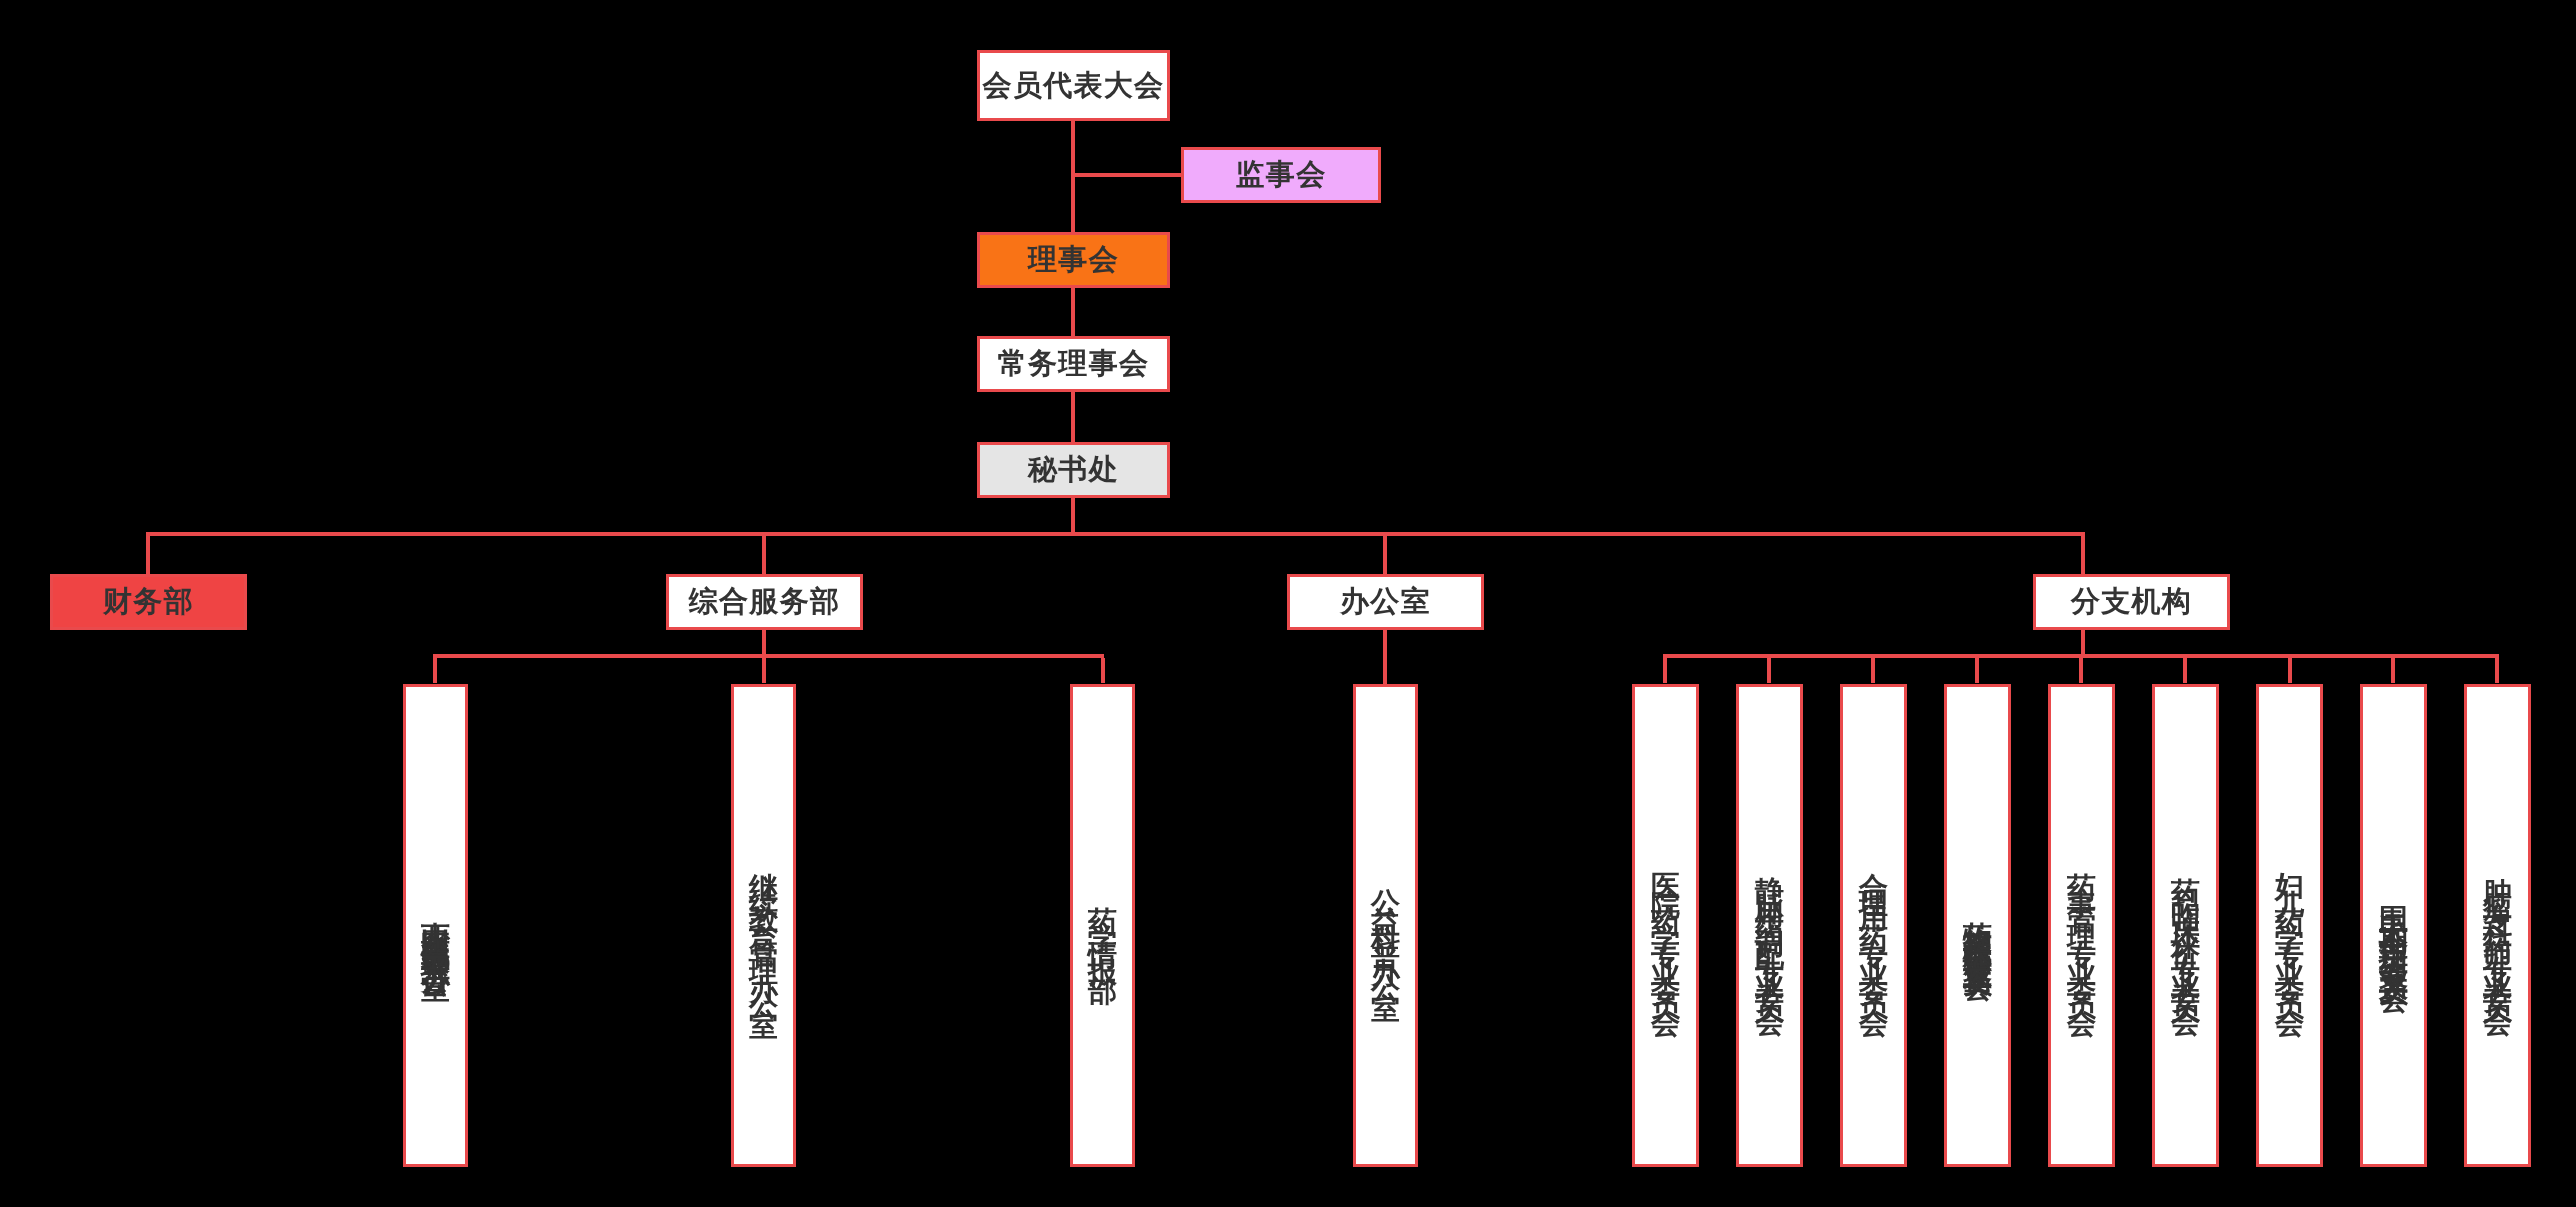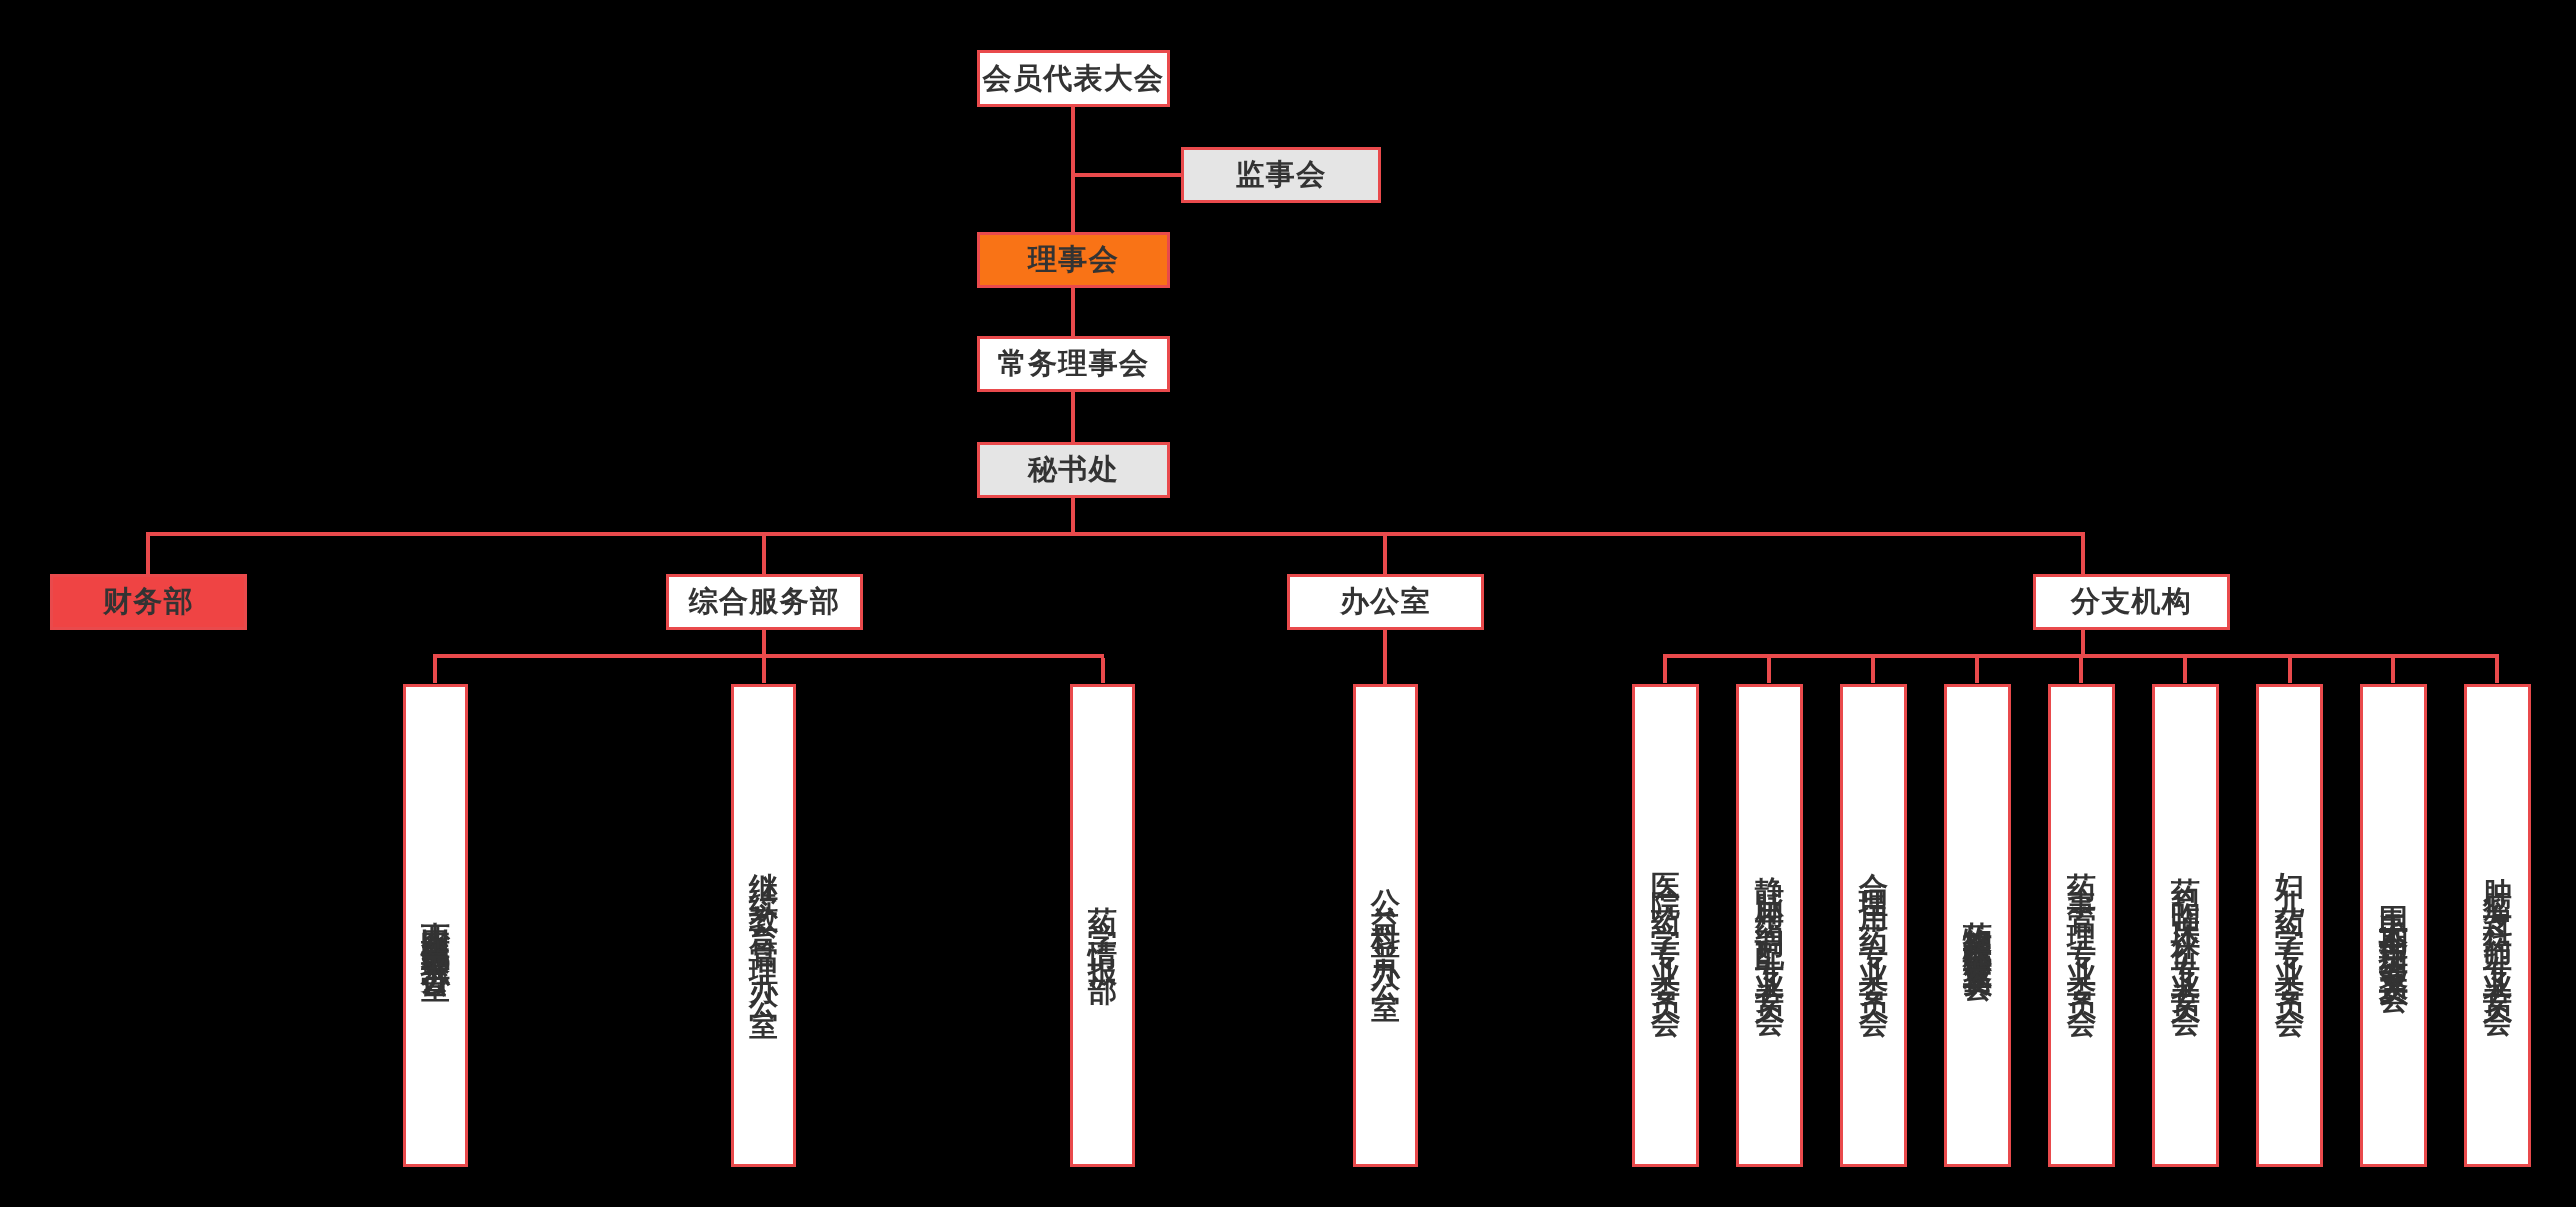--- a/index.html
+++ b/index.html
@@ -35,24 +35,24 @@
     <div class="line" style="left: 1663px; top: 654px; width: 836px; height: 3.9px; background: rgb(233, 74, 76);"></div>
     <div class="line" style="left: 1663px; top: 658px; width: 3.9px; height: 25.4px; background: rgb(233, 74, 76);"></div>
     <div class="line" style="left: 1767px; top: 658px; width: 3.9px; height: 25.4px; background: rgb(233, 74, 76);"></div>
     <div class="line" style="left: 1871px; top: 658px; width: 3.9px; height: 25.4px; background: rgb(233, 74, 76);"></div>
     <div class="line" style="left: 1975px; top: 658px; width: 3.9px; height: 25.4px; background: rgb(233, 74, 76);"></div>
     <div class="line" style="left: 2079px; top: 658px; width: 3.9px; height: 25.4px; background: rgb(233, 74, 76);"></div>
     <div class="line" style="left: 2183px; top: 658px; width: 3.9px; height: 25.4px; background: rgb(233, 74, 76);"></div>
     <div class="line" style="left: 2288px; top: 658px; width: 3.9px; height: 25.4px; background: rgb(233, 74, 76);"></div>
     <div class="line" style="left: 2391px; top: 658px; width: 3.9px; height: 25.4px; background: rgb(233, 74, 76);"></div>
     <div class="line" style="left: 2495px; top: 658px; width: 3.9px; height: 25.4px; background: rgb(233, 74, 76);"></div>
-    <div class="node h" style="left: 977px; top: 50px; width: 193px; height: 57px; border-color: rgb(233, 74, 76); background: rgb(255, 255, 255); color: rgb(51, 51, 51);">
+    <div class="node h" style="left: 977px; top: 50px; width: 193px; height: 71px; border-color: rgb(233, 74, 76); background: rgb(255, 255, 255); color: rgb(51, 51, 51);">
       <span>会员代表大会</span>
     </div>
-    <div class="node h" style="left: 1181px; top: 147px; width: 200px; height: 56px; border-color: rgb(233, 74, 76); background: #e5e5e5; color: rgb(51, 51, 51);">
+    <div class="node h" style="left: 1181px; top: 147px; width: 200px; height: 56px; border-color: rgb(233, 74, 76); background: #f0abfc; color: rgb(51, 51, 51);">
       <span>监事会</span>
     </div>
     <div class="node h" style="left: 977px; top: 232px; width: 193px; height: 56px; border-color: rgb(233, 74, 76); background: #f97316; color: rgb(51, 51, 51);">
       <span>理事会</span>
     </div>
     <div class="node h" style="left: 977px; top: 336px; width: 193px; height: 56px; border-color: rgb(233, 74, 76); background: rgb(255, 255, 255); color: rgb(51, 51, 51);">
       <span>常务理事会</span>
     </div>
     <div class="node h" style="left: 977px; top: 442px; width: 193px; height: 56px; border-color: rgb(233, 74, 76); background: #e5e5e5; color: rgb(51, 51, 51);">
       <span>秘书处</span>

